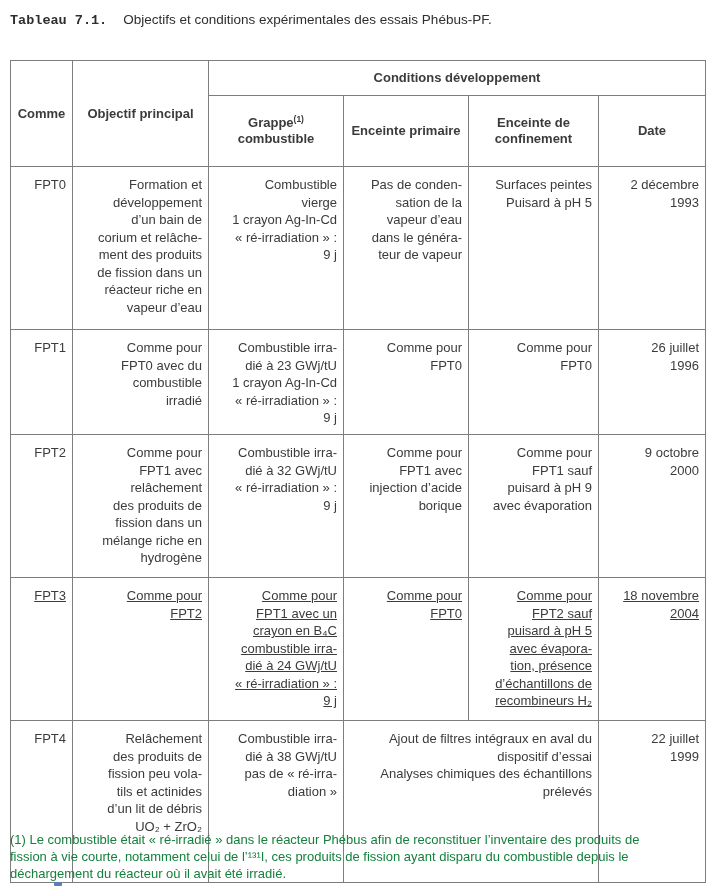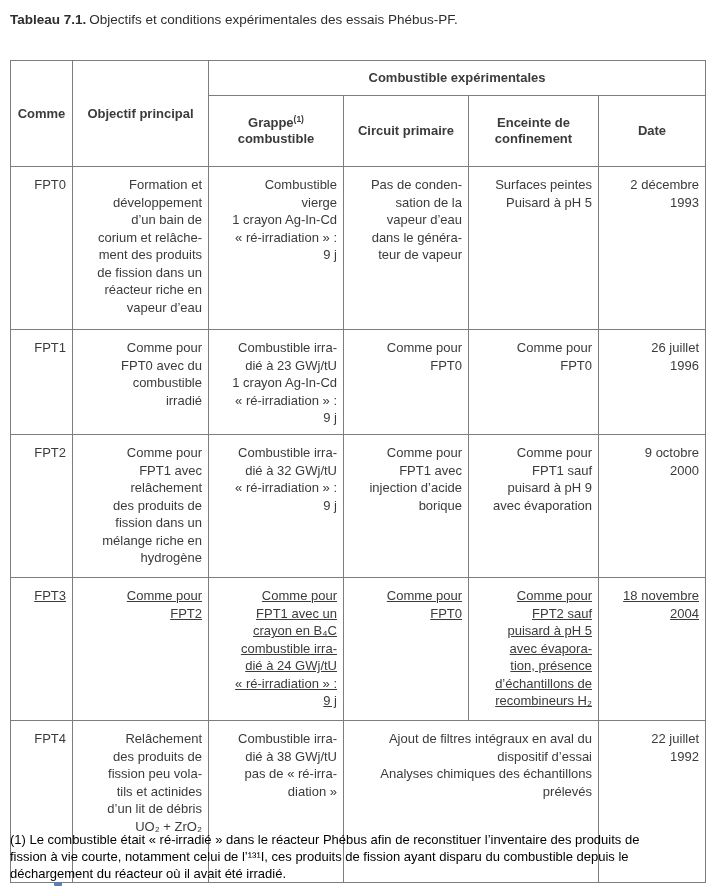--- a/index.html
+++ b/index.html
@@ -11,21 +11,21 @@
     color: #3b3b3b;
     position: relative;
     overflow: hidden;
   }
   .caption {
     position: absolute;
     left: 10px; top: 12px;
     font-size: 13.5px;
     color: #2e2e2d;
   }
-  .caption .cap-label { font-weight: bold; margin-right: 3px; }
+  .caption .cap-label { font-weight: bold; margin-right: 16px; font-family: Liberation Mono, monospace; }
   table.exp-table {
     position: absolute;
     left: 10px; top: 60px;
     width: 695px;
     border-collapse: collapse;
     table-layout: fixed;
   }
   th, td {
     border: 1px solid #7d7d7d;
     font-size: 13px;
@@ -54,21 +54,21 @@
   tr.r3 { height: 143px; text-decoration: underline; }
   tr.r4 { height: 162px; }
   sup.fnref { font-size: 8.5px; vertical-align: super; line-height: 0; }
   .footnote {
     position: absolute;
     left: 10px; top: 831px;
     width: 700px;
     font-size: 13px;
     line-height: 17px;
     white-space: pre-line;
-    color: #000000;
+    color: #15803d;
   }
   .bottom-artifact {
     position: absolute;
     left: 54px; top: 882px;
     width: 8px; height: 4px;
     background: #5b7fb5;
     border-radius: 1px;
   }
 </style>
 </head>
@@ -84,28 +84,28 @@
     <col style="width:136px">
     <col style="width:135px">
     <col style="width:125px">
     <col style="width:130px">
     <col style="width:107px">
   </colgroup>
   <thead>
     <tr class="hrow1">
       <th rowspan="2">Comme</th>
       <th rowspan="2">Objectif principal</th>
-      <th colspan="4">Combustible expérimentales</th>
+      <th colspan="4">Conditions développement</th>
     </tr>
     <tr class="hrow2">
       <th>
         <span>Grappe</span><sup class="fnref">(1)</sup>
         <div>combustible</div>
       </th>
-      <th>Circuit primaire</th>
+      <th>Enceinte primaire</th>
       <th>Enceinte de
 confinement</th>
       <th>Date</th>
     </tr>
   </thead>
   <tbody>
     <tr class="r0">
       <td class="essai-cell">FPT0</td>
       <td>Formation et
 développement
@@ -205,21 +205,21 @@
 UO₂ + ZrO₂</td>
       <td>Combustible irra-
 dié à 38 GWj/tU
 pas de « ré-irra-
 diation »</td>
       <td colspan="2">Ajout de filtres intégraux en aval du
 dispositif d’essai
 Analyses chimiques des échantillons
 prélevés</td>
       <td>22 juillet
-1992</td>
+1999</td>
     </tr>
   </tbody>
 </table>
 
 <div class="footnote">(1) Le combustible était « ré-irradié » dans le réacteur Phébus afin de reconstituer l’inventaire des produits de
 fission à vie courte, notamment celui de l’¹³¹I, ces produits de fission ayant disparu du combustible depuis le
 déchargement du réacteur où il avait été irradié.</div>
 
 <div class="bottom-artifact"></div>
 

